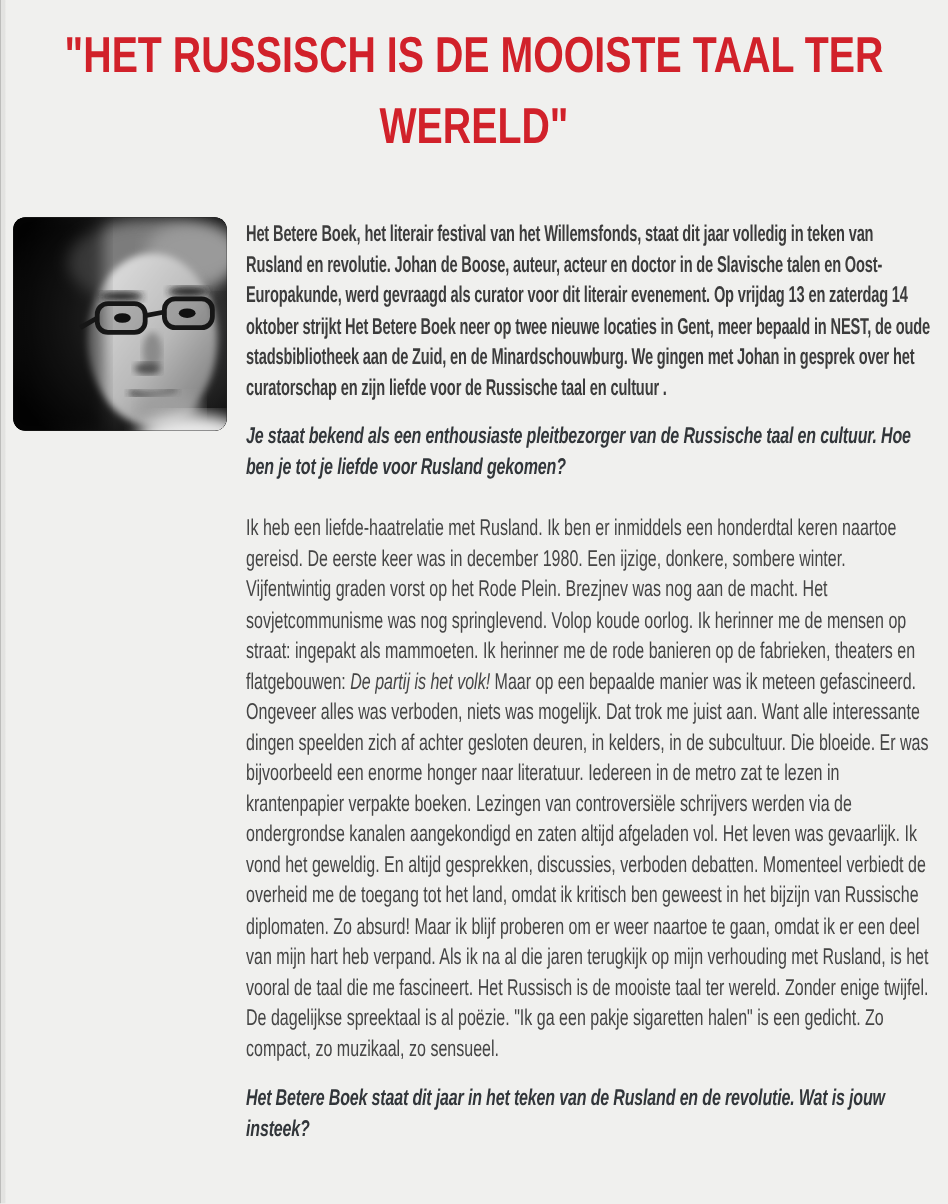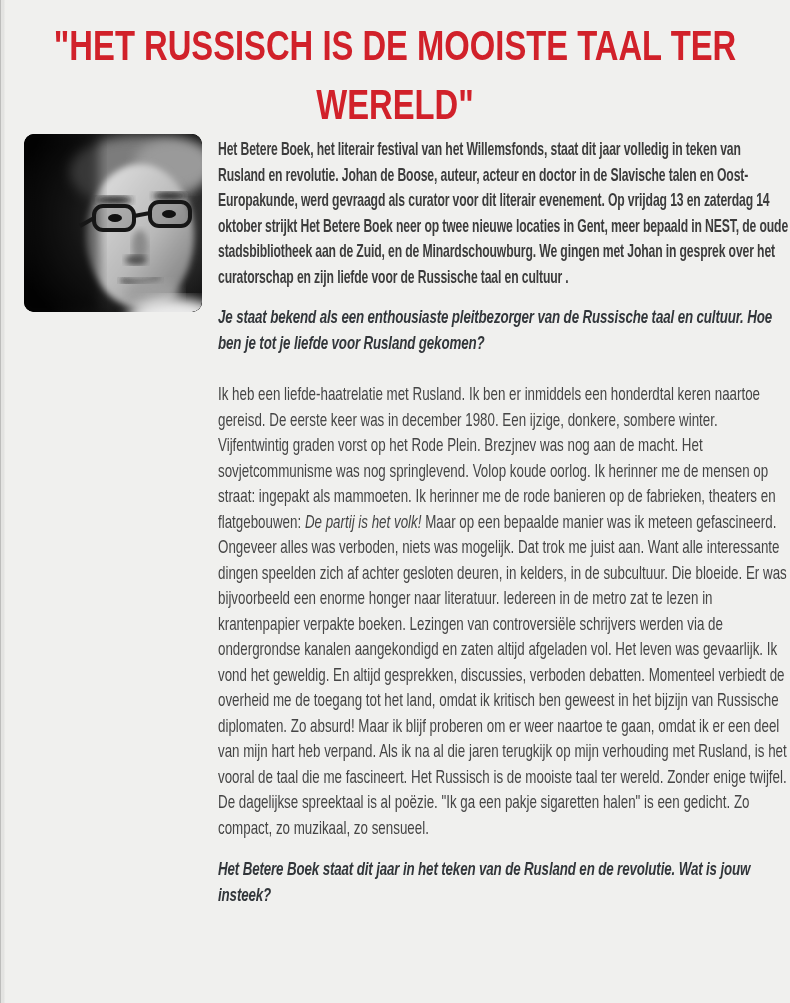--- a/index.html
+++ b/index.html
@@ -27,21 +27,22 @@
     line-height: 59px;
     font-weight: 800;
     letter-spacing: 0px;
     color: #d1212a;
     transform: scaleX(0.78);
     transform-origin: center top;
     text-transform: uppercase;
   }
 
   .content {
-    padding-left: 24px;
+    margin-top: 47px;
+    padding-left: 11px;
     display: flex;
     align-items: flex-start;
   }
 
   .photo-box {
     flex: none;
     width: 178px; height: 178px;
     border-radius: 10px;
     overflow: hidden;
     background: #0a0a0a;

